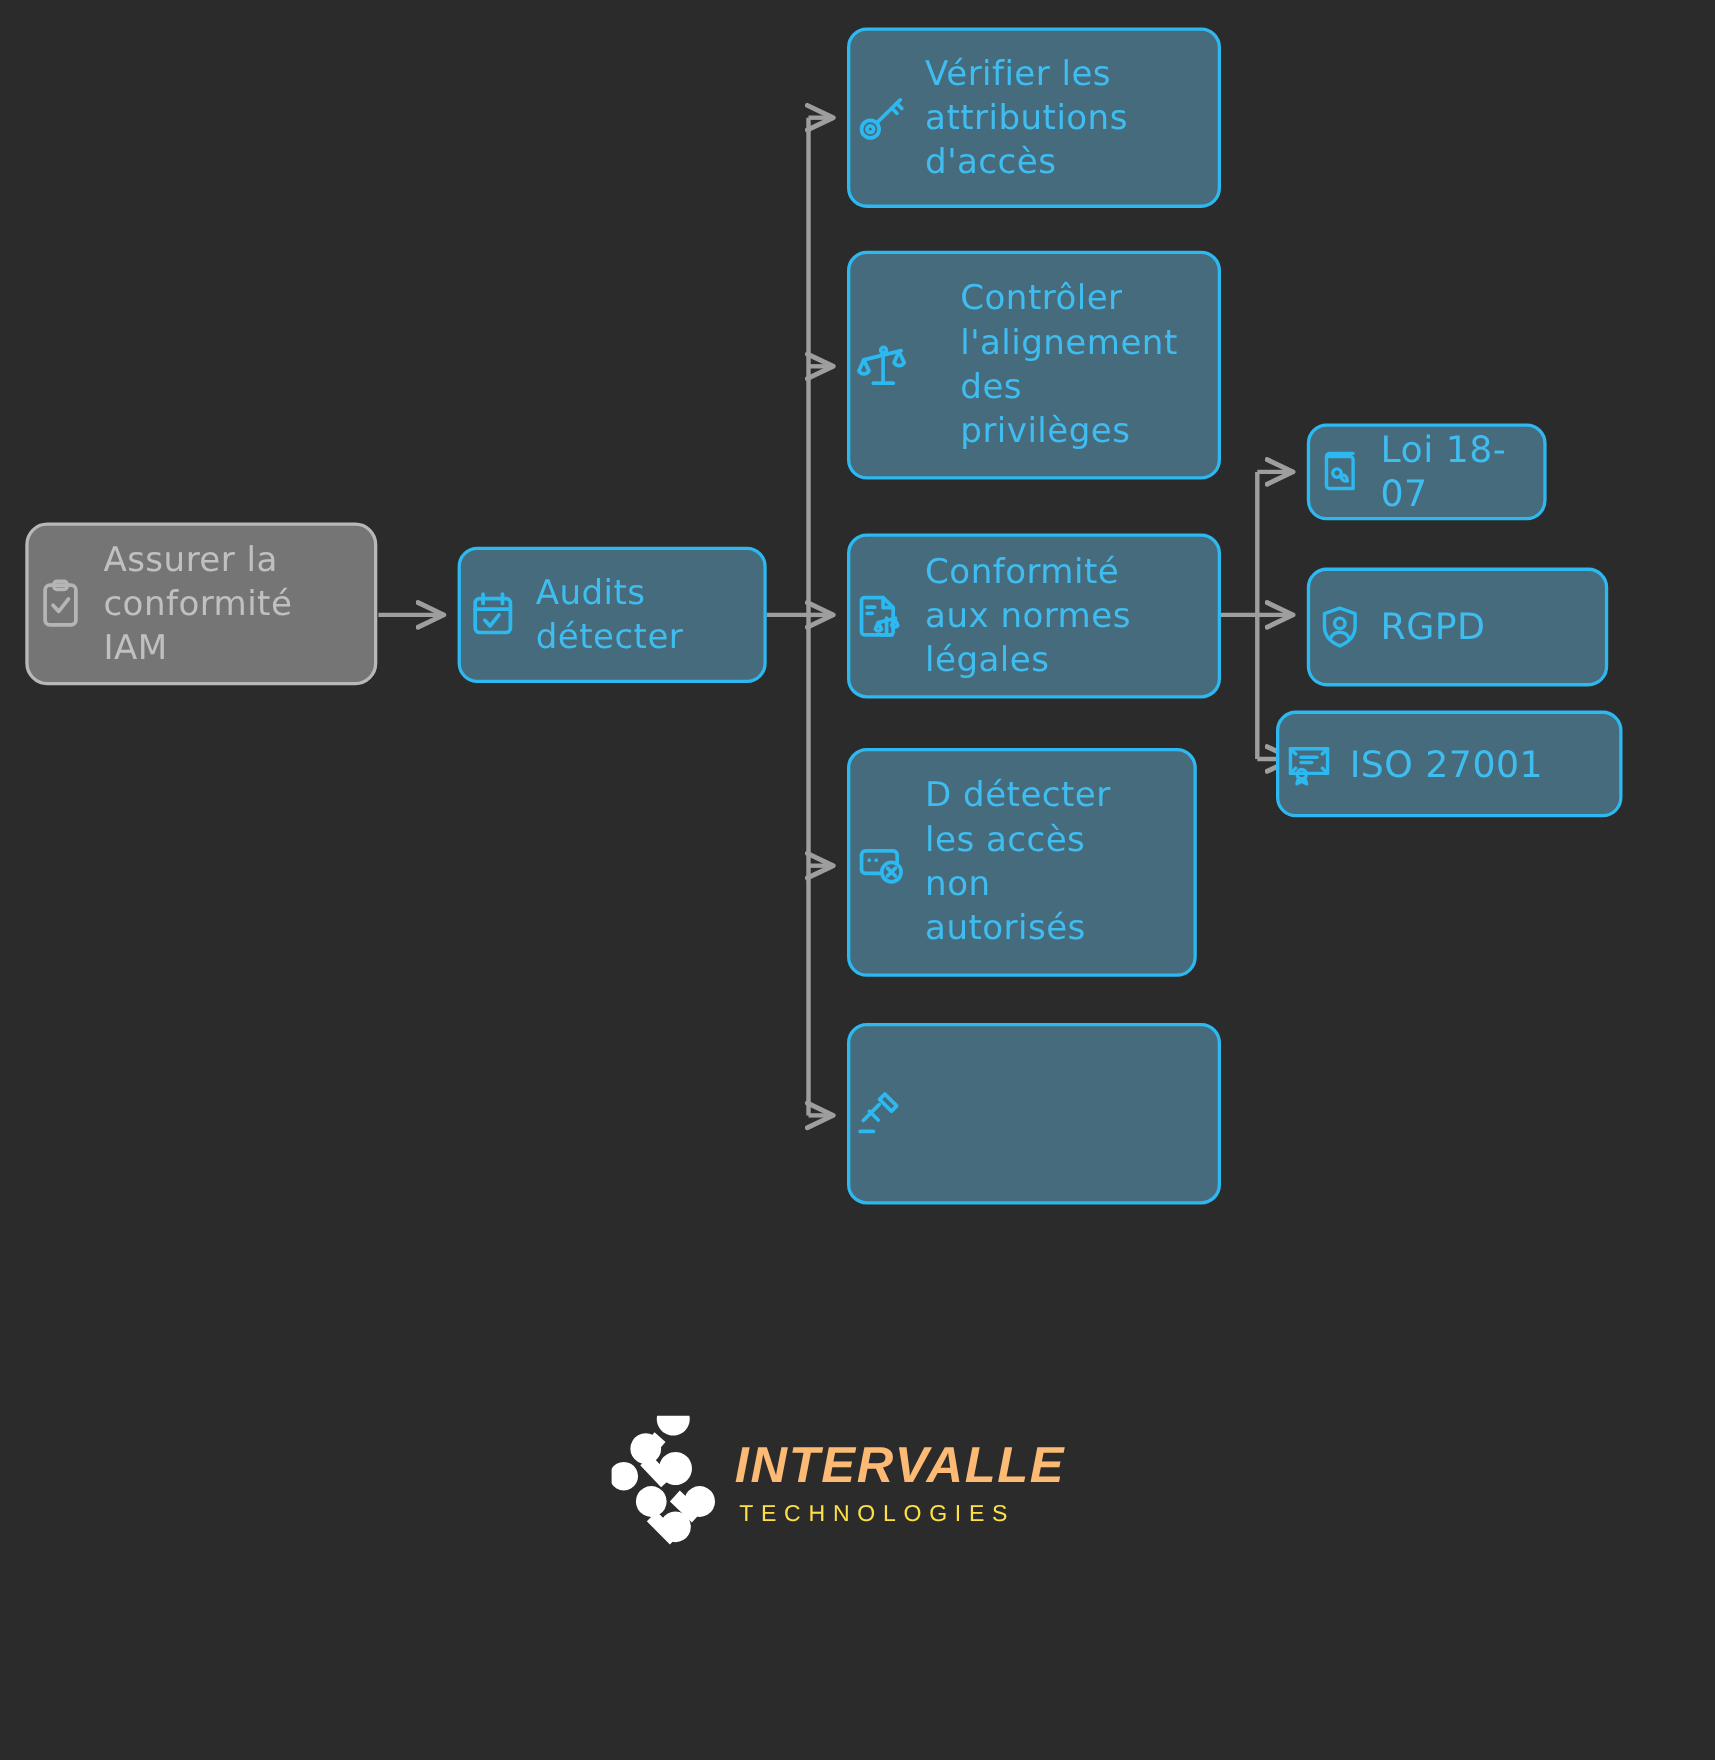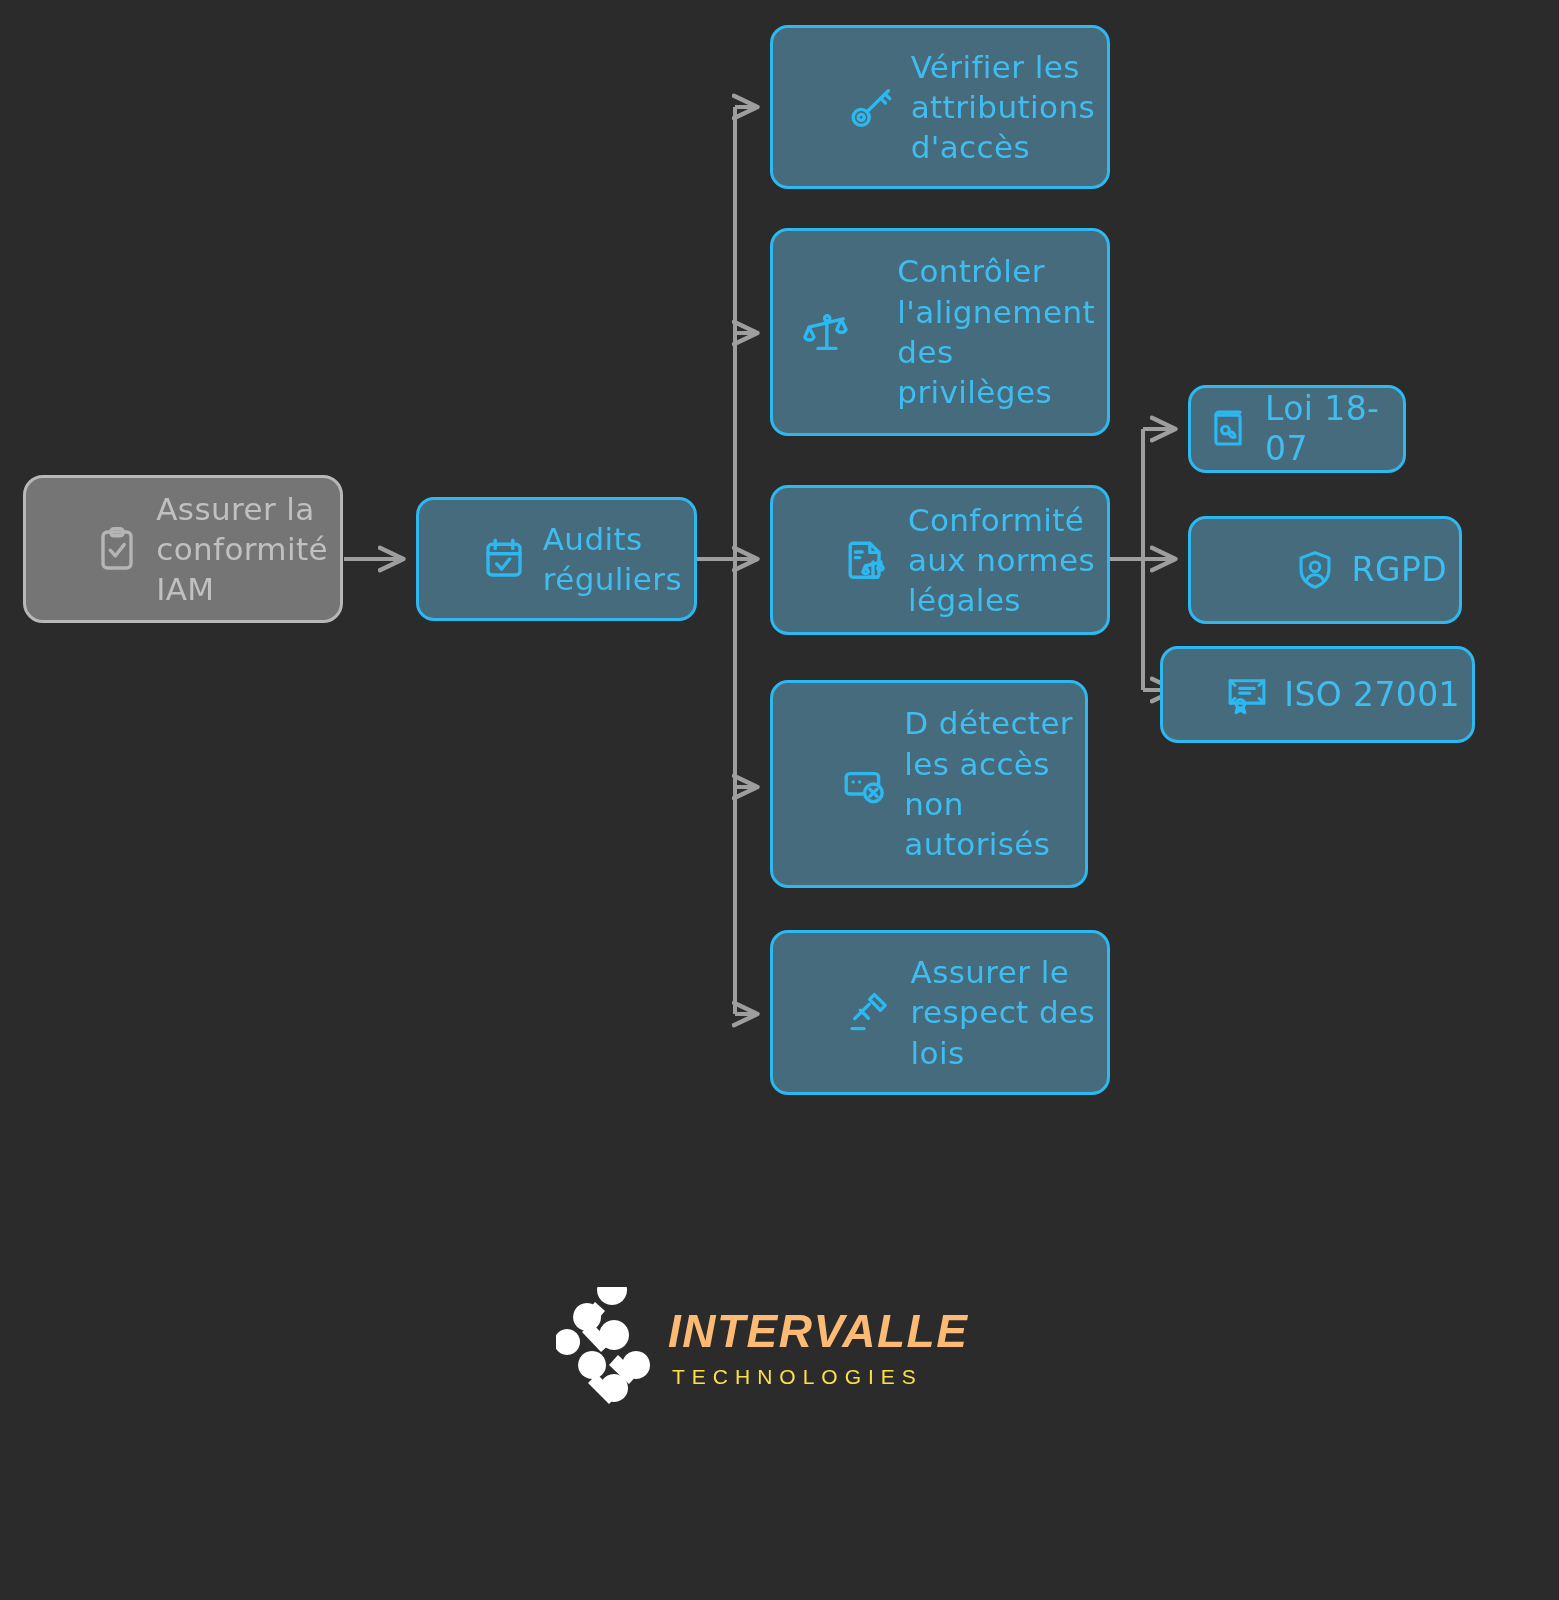--- a/index.html
+++ b/index.html
@@ -19,22 +19,21 @@
     left: 0; top: 0;
     width: 1559px;
     height: 1600px;
   }
   .node {
     position: absolute;
     box-sizing: border-box;
     display: flex;
     align-items: center;
     border-radius: 18px;
-    padding: 10px 12px;
-    justify-content: flex-end;
+    padding: 10px 2px;
   }
   .node.accent {
     background: #456b7d;
     border: 3px solid #2db8f0;
   }
   .node.root {
     background: #757575;
     border: 3px solid #b8b8b8;
     border-radius: 20px;
   }
@@ -153,21 +152,21 @@
   <span class="node-icon">
     <svg viewBox="0 0 24 24" fill="none" stroke="#2db8f0" stroke-width="1.7" stroke-linecap="round" stroke-linejoin="round">
       <path d="M4 6.6 a2 2 0 0 1 2 -2 h12 a2 2 0 0 1 2 2 v11.4 a2 2 0 0 1 -2 2 h-12 a2 2 0 0 1 -2 -2 z"></path>
       <path d="M7.6 2.6 v4.2"></path>
       <path d="M16.4 2.6 v4.2"></path>
       <path d="M4 9.4 h16"></path>
       <path d="M8.4 14.4 l2.4 2.6 l4 -5"></path>
     </svg>
   </span>
   <span class="node-label">Audits
-réguliers</span>
+détecter</span>
 </div>
 
 <div class="node accent" style="left:770px; top:25px; width:340px; height:164px;">
   <span class="node-icon">
     <svg viewBox="0 0 24 24" fill="none" stroke="#2db8f0" stroke-width="1.7" stroke-linecap="round" stroke-linejoin="round">
       <circle cx="6.6" cy="17.2" r="4"></circle>
       <circle cx="6.6" cy="17.2" r="1.5"></circle>
       <path d="M9.6 14.3 L20.2 3.9"></path>
       <path d="M16.4 7.7 l2.3 2.3"></path>
       <path d="M18.6 5.5 l2.3 2.3"></path>
@@ -234,23 +233,20 @@
 
 <div class="node accent" style="left:770px; top:930px; width:340px; height:165px;">
   <span class="node-icon">
     <svg viewBox="0 0 24 24" fill="none" stroke="#2db8f0" stroke-width="1.7" stroke-linecap="round" stroke-linejoin="round">
       <path d="M13.2 2.8 l5.4 5.4 -2.4 2.4 -5.4 -5.4 z"></path>
       <path d="M10.6 7.6 L3.4 14.8"></path>
       <path d="M6.2 10.6 l4 4"></path>
       <path d="M2 19.8 h6"></path>
     </svg>
   </span>
-  <span class="node-label">Assurer le
-respect des
-lois</span>
 </div>
 
 <div class="node accent leaf" style="left:1188px; top:385px; width:218px; height:88px;">
   <span class="node-icon">
     <svg viewBox="0 0 24 24" fill="none" stroke="#2db8f0" stroke-width="1.7" stroke-linecap="round" stroke-linejoin="round">
       <path d="M5.4 4.4 h11.8 a1.4 1.4 0 0 1 1.4 1.4 v14.4 H6.8 a1.4 1.4 0 0 1 -1.4 -1.4 z"></path>
       <path d="M5.4 4.4 a1.6 1.6 0 0 1 1.6 -1.6 h11.6"></path>
       <circle cx="10.6" cy="12.6" r="2.1"></circle>
       <path d="M12.6 13.8 c1.9 -0.6 3.2 0.7 3.2 2.6 -1.9 0.6 -3.2 -0.7 -3.2 -2.6 z"></path>
     </svg>

